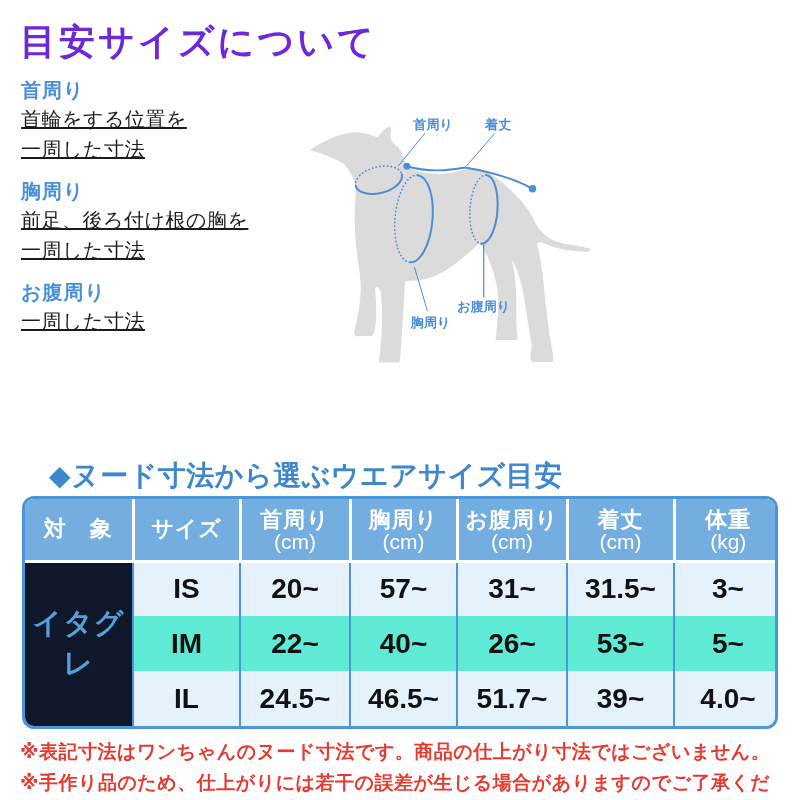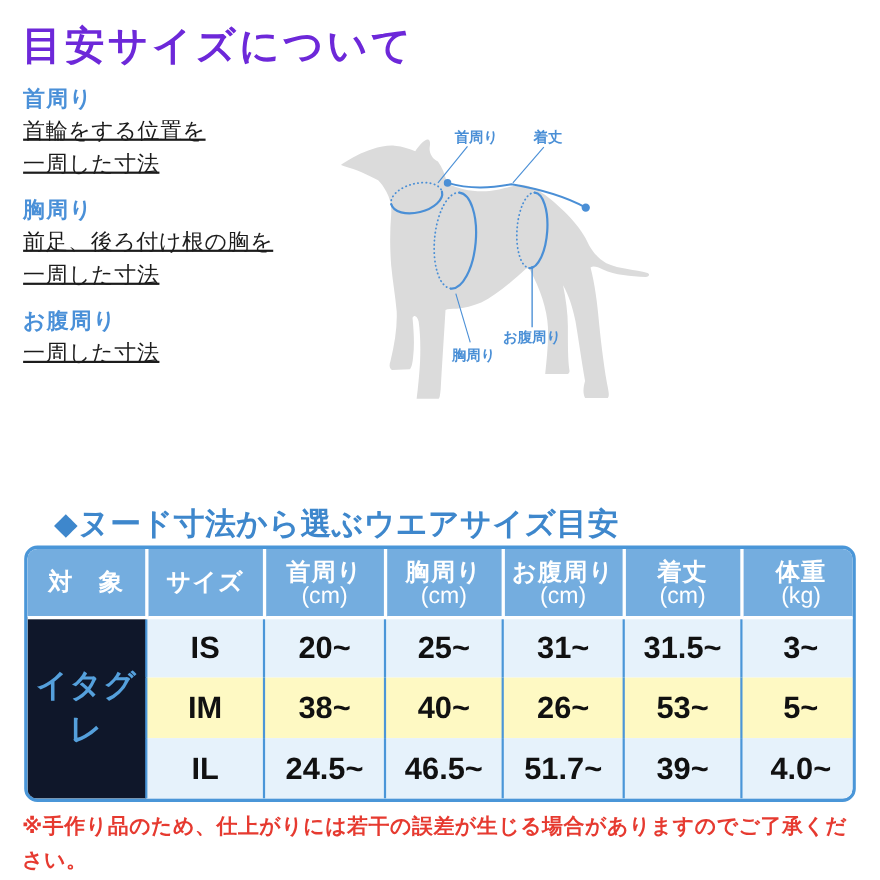--- a/index.html
+++ b/index.html
@@ -43,21 +43,21 @@
   .th-name{ display:block; font-size:22px; line-height:24px; letter-spacing:1px; }
   .th-unit{ display:block; font-size:21px; font-weight:normal; line-height:19px; }
   .th-unit:empty{ display:none; }
   .size-table td{
     height:55px; text-align:center; vertical-align:middle;
     border-right:2px solid #4A96D8; padding:0;
     font-size:28px; font-weight:bold; color:#111111;
   }
   .size-table td:last-child{ border-right:none; }
   td.row-blue{ background:#E6F2FB; }
-  td.row-white{ background:#fef9c3; }
+  td.row-white{ background:#5eead4; }
   td.target-cell{
     background:#0f172a; color:#55A0DC; font-size:29px; font-weight:bold; letter-spacing:1px;
   }
   
   .notes{ position:absolute; left:20px; top:736px; width:770px; }
   .note-line{
     font-size:19px; font-weight:bold; color:#E63A30; line-height:31px; letter-spacing:0.5px;
   }
 </style>
 </head>
@@ -213,42 +213,43 @@
               <span class="th-name">体重</span>
               <span class="th-unit">(kg)</span>
             </th>
         </tr>
       </thead>
       <tbody>
         <tr>
           <td class="target-cell" rowspan="3">イタグレ</td>
           <td class="row-blue">IS</td>
           <td class="row-blue">20~</td>
-          <td class="row-blue">25~</td>
+          <td class="row-blue">57~</td>
           <td class="row-blue">31~</td>
           <td class="row-blue">31.5~</td>
           <td class="row-blue">3~</td>
         </tr>
         <tr>
           <td class="row-white">IM</td>
-          <td class="row-white">38~</td>
+          <td class="row-white">22~</td>
           <td class="row-white">40~</td>
           <td class="row-white">26~</td>
           <td class="row-white">53~</td>
           <td class="row-white">5~</td>
         </tr>
         <tr>
           <td class="row-blue">IL</td>
           <td class="row-blue">24.5~</td>
           <td class="row-blue">46.5~</td>
           <td class="row-blue">51.7~</td>
           <td class="row-blue">39~</td>
           <td class="row-blue">4.0~</td>
         </tr>
       </tbody>
     </table>
   </div>
 
   <div class="notes">
+    <div class="note-line">※表記寸法はワンちゃんのヌード寸法です。商品の仕上がり寸法ではございません。</div>
     <div class="note-line">※手作り品のため、仕上がりには若干の誤差が生じる場合がありますのでご了承ください。</div>
   </div>
 
 </div>
 
 </body></html>

